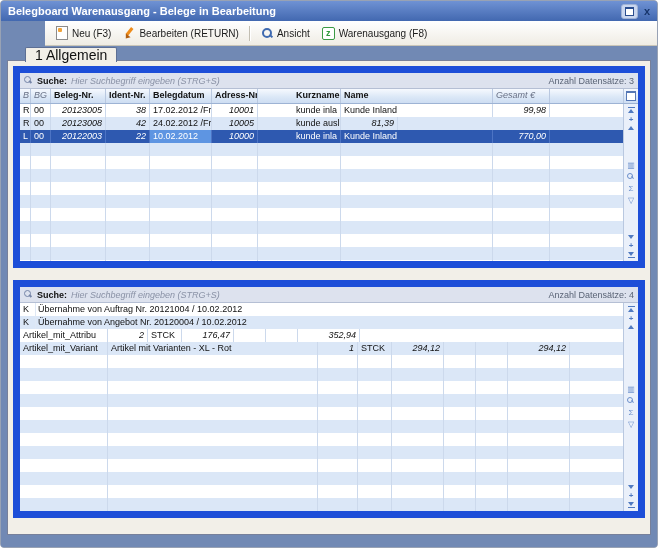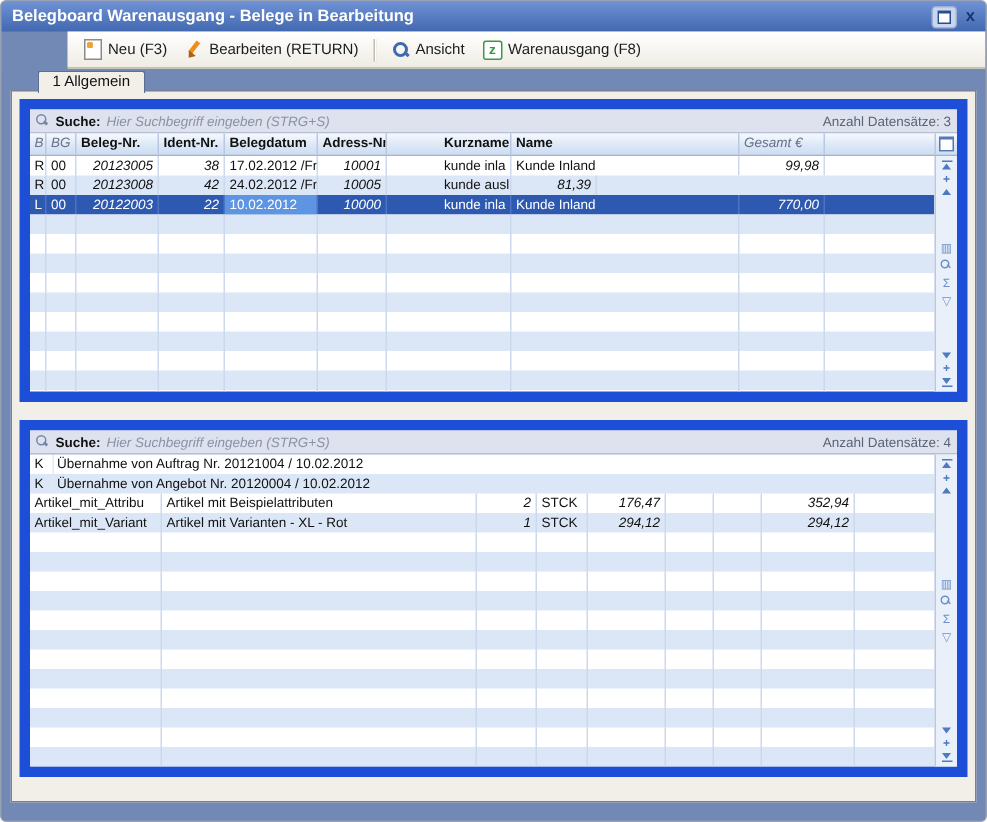--- a/index.html
+++ b/index.html
@@ -30,21 +30,21 @@
   .icon-mag{width:12px;height:12px;position:relative;flex:none;}
   .icon-mag::before{content:"";position:absolute;left:1px;top:1px;width:6px;height:6px;border:2px solid #3f6ab0;border-radius:50%;}
   .icon-mag::after{content:"";position:absolute;left:8px;top:8px;width:4px;height:2px;background:#3f6ab0;transform:rotate(45deg);}
   .icon-refresh{width:11px;height:11px;border:1px solid #3a9a44;background:#fff;color:#2f9a3c;
     font-weight:bold;font-size:9px;line-height:10px;text-align:center;border-radius:2px;flex:none;}
 
   
   .content{flex:1;min-height:0;display:flex;flex-direction:column;background:#7189b4;padding:1px 6px 12px;}
   .tabstrip{height:14px;flex:none;position:relative;}
   .tab{position:absolute;left:18px;top:0;height:14px;background:#f2efe8;border:1px solid #5d6f94;border-bottom:none;
-    border-radius:2px 2px 0 0;padding:0 9px;font-size:10px;line-height:14px;color:#111;z-index:2;}
+    border-radius:2px 2px 0 0;padding:0 9px;font-size:14px;line-height:14px;color:#111;z-index:2;}
   .panel{flex:1;min-height:0;background:#f2efe8;border:1px solid #77809a;margin-top:-1px;
     padding:5px 5px 16px;display:flex;flex-direction:column;}
   .grid-gap{height:12px;flex:none;}
 
   
   .grid{background:#fff;border:7px solid #1d4ed8;display:flex;flex-direction:column;min-height:0;}
   #grid1{height:188px;flex:none;}
   #grid2{flex:1;}
   .searchbar{height:15px;flex:none;background:#dde2ee;border-bottom:1px solid #b5bfd4;display:flex;
     align-items:center;gap:4px;padding:0 4px;font-size:9px;}
@@ -371,21 +371,20 @@
             <div class="r">
               <span class="ktype">K</span>
               <span class="kspan">Übernahme von Auftrag Nr. 20121004 / 10.02.2012</span>
             </div>
             <div class="r odd">
               <span class="ktype">K</span>
               <span class="kspan">Übernahme von Angebot Nr. 20120004 / 10.02.2012</span>
             </div>
             <div class="r">
               <span class="c g2c0">Artikel_mit_Attribu</span>
-              <span class="c g2c1">Artikel mit Beispielattributen</span>
               <span class="c g2c2 num">2</span>
               <span class="c g2c3">STCK</span>
               <span class="c g2c4 num">176,47</span>
               <span class="c g2c5 num"></span>
               <span class="c g2c6 num"></span>
               <span class="c g2c7 num">352,94</span>
               <span class="c fill"></span>
             </div>
             <div class="r odd">
               <span class="c g2c0">Artikel_mit_Variant</span>

